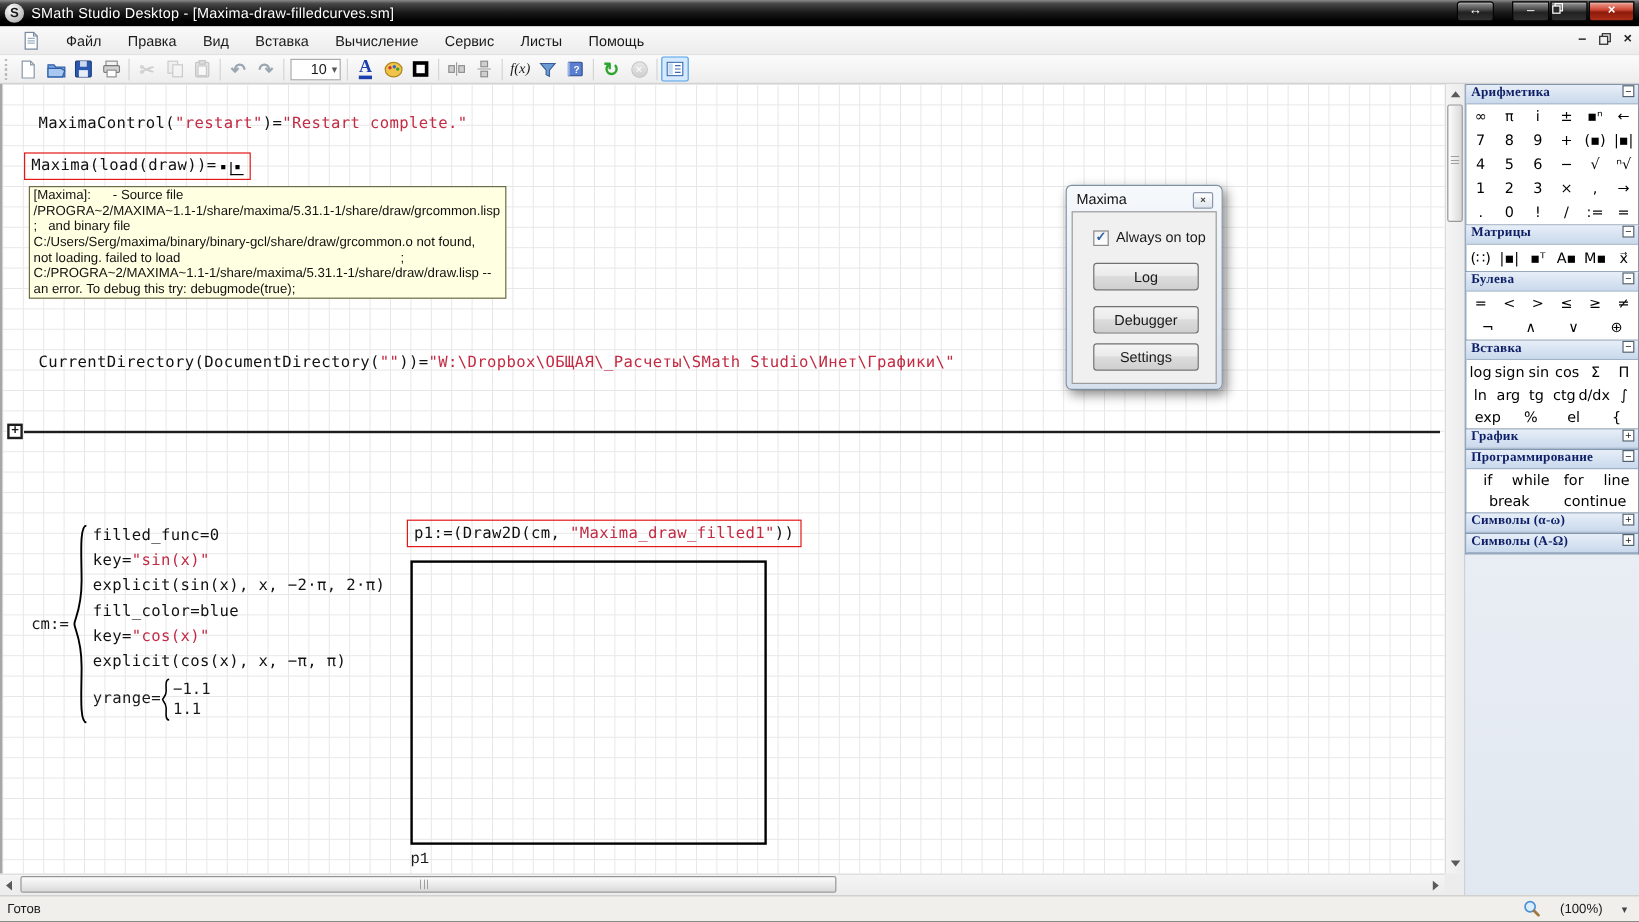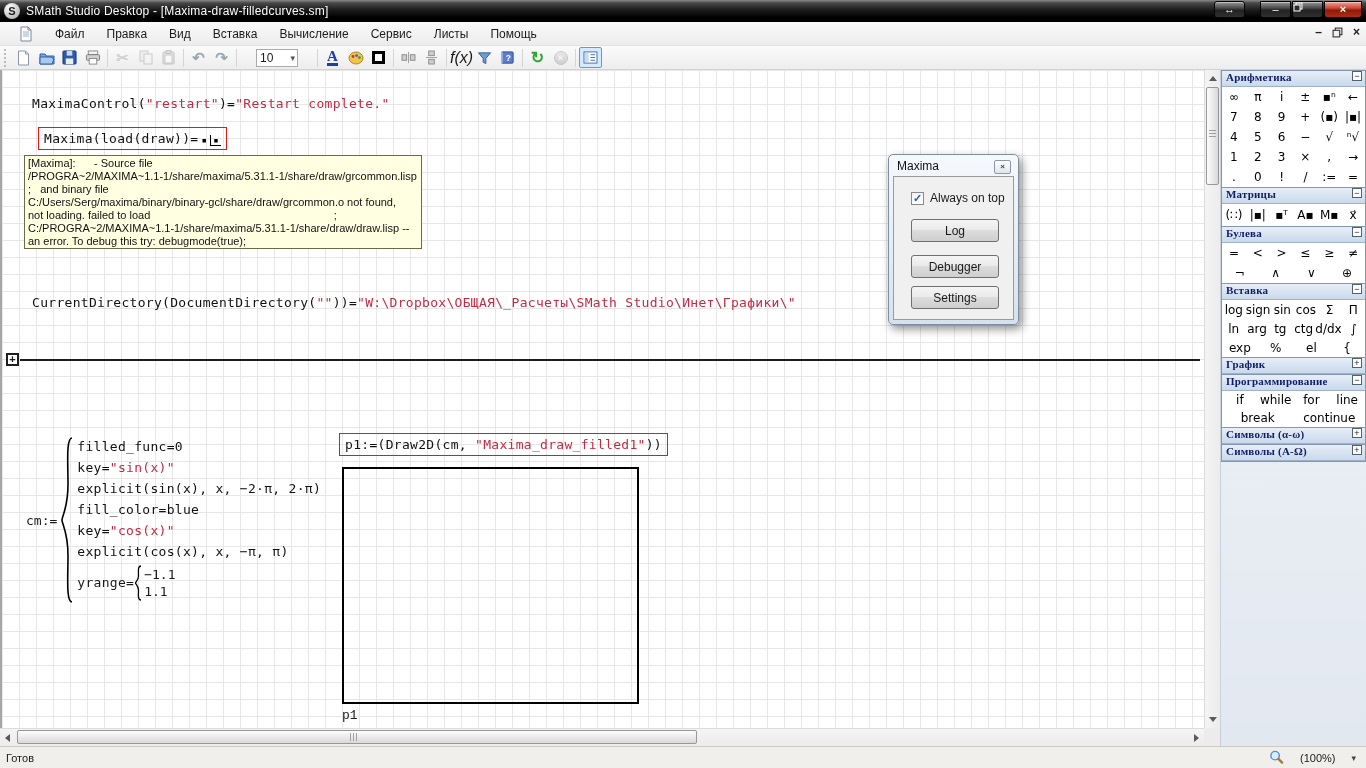--- a/index.html
+++ b/index.html
@@ -33,24 +33,24 @@
 
   
   .toolbar{position:absolute;left:0;top:46px;width:1366px;height:24px;background:linear-gradient(#fbfbfb,#ededed);
     border-bottom:1px solid #d2d2d2;display:flex;align-items:center;}
   .grip{width:7px;height:18px;margin:0 3px 0 2px;
     background:repeating-linear-gradient(180deg,#bbb 0 2px,transparent 2px 4px);background-size:2px 100%;background-repeat:no-repeat;background-position:2px 0;}
   .ti{width:23px;height:21px;display:flex;align-items:center;justify-content:center;border-radius:2px;cursor:default;}
   .ti.dis{opacity:.45;filter:grayscale(1);}
   .tsep{width:1px;height:18px;background:#d5d5d5;margin:0 3px;}
   .fsize{width:42px;height:18px;background:#fff;border:1px solid #ababab;display:flex;align-items:center;
-    padding-left:3px;margin:0 16px;position:relative;}
+    padding-left:16px;margin:0 2px;position:relative;}
   .fsize .car{position:absolute;right:2px;font-size:9px;color:#555;}
   .fontA{color:#1c3fae;font-weight:bold;font-size:15px;font-family:"Liberation Serif",serif;border-bottom:3px solid #1c3fae;line-height:13px;}
-  .fxl{font-family:Liberation Sans, sans-serif;font-style:italic;font-size:16px;}
+  .fxl{font-family:Liberation Serif, serif;font-style:italic;font-size:12px;}
   .glyph-gray{color:#9aa6b2;font-size:15px;font-weight:bold;}
   .refresh{color:#2ea52e;font-size:16px;font-weight:bold;}
   .stopic{width:14px;height:14px;border-radius:50%;background:linear-gradient(#d8d8d8,#a8a8a8);border:1px solid #8f8f8f;
     color:#fff;font-size:9px;font-weight:bold;display:flex;align-items:center;justify-content:center;}
   .ti.active{border:1px solid #4f9ee8;background:#d6eaff;}
   .bsq{width:13px;height:13px;border:3px solid #000;background:#fff;}
 
   
   .canvas{position:absolute;left:0;top:70px;width:1204px;height:658px;background:#fff;overflow:hidden;
     background-image:linear-gradient(to right,#e7e7e7 1px,transparent 1px),linear-gradient(to bottom,#e7e7e7 1px,transparent 1px);
@@ -297,21 +297,21 @@
           <rect x="2" y="2" width="4" height="10" fill="#c6dcf2"></rect>
           <path d="M8 4 h5 M8 7 h5 M8 10 h5" stroke="#3a6ab0"></path>
         </svg>
       </span>
   </div>
 
   <div class="canvas">
 
     <div class="expr" style="left:30px;top:26px;"><span class="seg-k">MaximaControl(</span><span class="seg-s">"restart"</span><span class="seg-k">)=</span><span class="seg-s">"Restart complete."</span></div>
 
-    <div class="expr redbox" style="left:36px;top:57px;">
+    <div class="expr redbox" style="left:18px;top:57px;">
       <span><span class="seg-k">Maxima(load(draw))=</span></span><span class="ph">▪</span><span class="ph ph2">▪</span>
     </div>
 
     <div class="note">[Maxima]:      - Source file
 /PROGRA~2/MAXIMA~1.1-1/share/maxima/5.31.1-1/share/draw/grcommon.lisp
 ;   and binary file
 C:/Users/Serg/maxima/binary/binary-gcl/share/draw/grcommon.o not found,
 not loading. failed to load                                                            ;
 C:/PROGRA~2/MAXIMA~1.1-1/share/maxima/5.31.1-1/share/draw/draw.lisp --
 an error. To debug this try: debugmode(true);</div>

